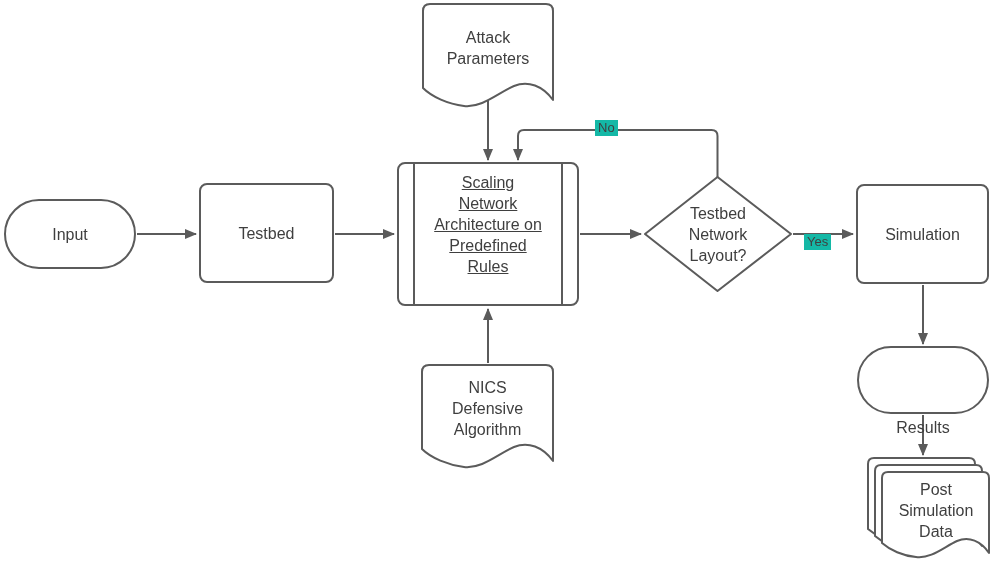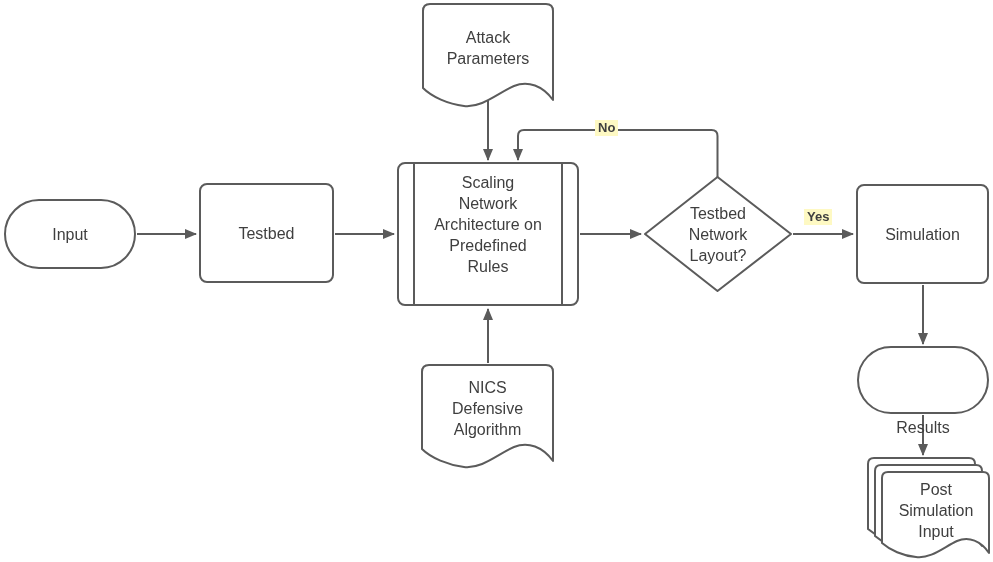--- a/index.html
+++ b/index.html
@@ -22,23 +22,23 @@
     text-align: center;
     font-size: 16px;
     line-height: 21px;
     color: #3f3f3f;
     white-space: pre-line;
     pointer-events: none;
   }
   .edge-label {
     position: absolute;
     font-size: 13px;
-    font-weight: bold;
+    font-weight: normal;
     color: #3f3f3f;
-    background: #fef9c3;
+    background: #14b8a6;
     padding: 0 3px;
     line-height: 16px;
   }
 </style>
 </head>
 <body>
 
 <div class="canvas">
 
   <svg width="993" height="562" viewBox="0 0 993 562">
@@ -83,21 +83,21 @@
     <path class="shape" stroke-linejoin="round" d="M 875 536 L 875 471 Q 875 465 881 465 L 976 465 Q 982 465 982 471 L 982 546
              C 974 534 962 529 950 534 C 937 540 924 552 909 550 C 896 549 883 543 875 536 Z"></path>
     <path class="shape" stroke-linejoin="round" d="M 882 543 L 882 478 Q 882 472 888 472 L 983 472 Q 989 472 989 478 L 989 553
              C 981 541 969 536 957 541 C 944 547 931 559 916 557 C 903 556 890 550 882 543 Z"></path>
   </svg>
 
   <div class="node-label" style="left:200px; top:184px; width:133px; height:98px;">Testbed</div>
 
   <div class="node-label" style="left:5px; top:200px; width:130px; height:68px;">Input</div>
 
-  <div class="node-label" style="left:414px; top:164px; width:148px; height:120px;">Scaling
+  <div class="node-label" style="left:414px; top:164px; width:148px; height:120px;text-decoration:underline;">Scaling
 Network
 Architecture on
 Predefined
 Rules</div>
 
   <div class="node-label" style="left:645px; top:178px; width:146px; height:112px;">Testbed
 Network
 Layout?</div>
 
   <div class="node-label" style="left:857px; top:185px; width:131px; height:98px;">Simulation</div>
@@ -106,19 +106,19 @@
 
   <div class="node-label" style="left:423px; top:6px; width:130px; height:84px;">Attack
 Parameters</div>
 
   <div class="node-label" style="left:422px; top:367px; width:131px; height:82px;">NICS
 Defensive
 Algorithm</div>
 
   <div class="node-label" style="left:882px; top:473px; width:108px; height:74px;">Post
 Simulation
-Input</div>
+Data</div>
 
-  <div class="edge-label" style="left:804px; top:209px;">Yes</div>
+  <div class="edge-label" style="left:804px; top:234px;">Yes</div>
 
   <div class="edge-label" style="left:595px; top:120px;">No</div>
 
 </div>
 
 </body></html>

